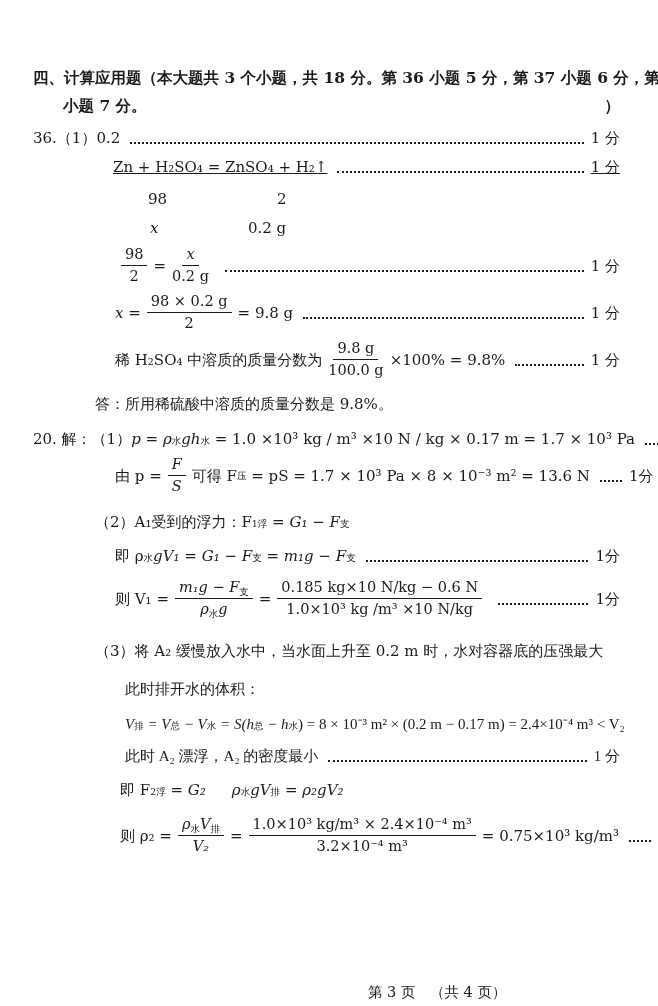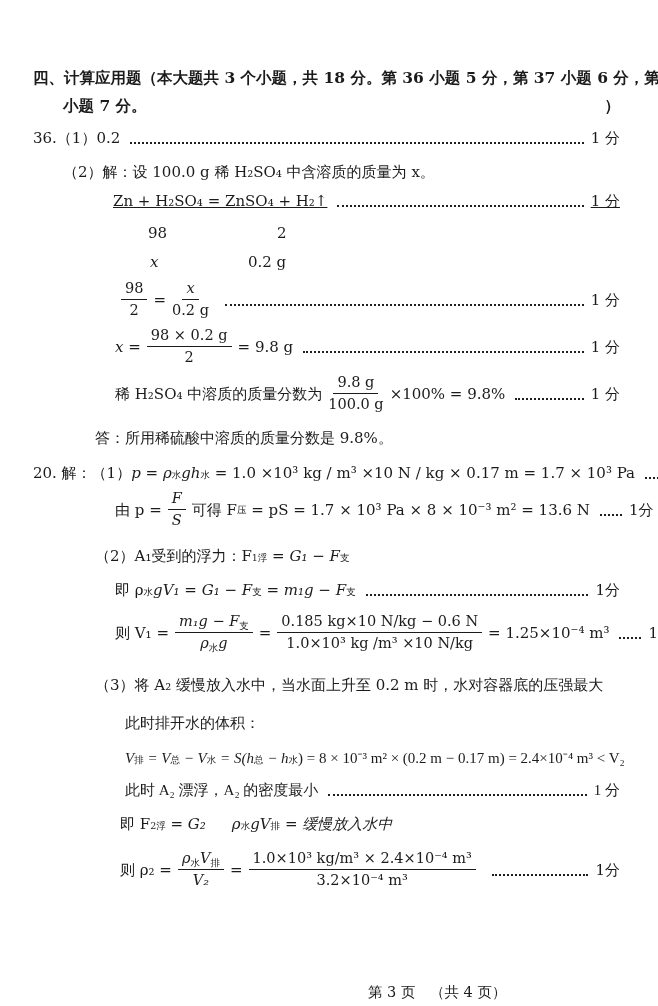--- a/index.html
+++ b/index.html
@@ -57,23 +57,20 @@
       <span class="sp"></span>
       <span class="b">）</span>
     </div>
 
     <div class="ln" style="margin-top:9px">
       <span>36.（1）0.2</span>
       <span class="lead"></span>
       <span class="score">1 分</span>
     </div>
 
-    <div class="ln i30" style="margin-top:12px">
-      <span>（2）解：设 100.0 g 稀 H₂SO₄ 中含溶质的质量为 x。</span>
-    </div>
 
     <div class="ln i80" style="margin-top:7px">
       <span>Zn + H₂SO₄ = ZnSO₄ + H₂↑</span>
       <span class="lead"></span>
       <span class="score">1 分</span>
     </div>
 
     <div class="ln" style="margin-top:10px;padding-left:115px">
       <span class="colA">98</span>
       <span>2</span>
@@ -170,21 +167,20 @@
       <span>则 V₁ =</span>
       <span class="fr">
         <span class="fn"><span class="it">m₁g − F</span><span class="sb">支</span></span>
         <span class="fd"><span class="it">ρ</span><span class="sb">水</span><span class="it">g</span></span>
       </span>
       <span>=</span>
       <span class="fr">
         <span class="fn">0.185 kg×10 N/kg − 0.6 N</span>
         <span class="fd">1.0×10³ kg /m³ ×10 N/kg</span>
       </span>
-      <span>= 1.25×10⁻⁴ m³</span>
       <span class="lead"></span>
       <span class="score">1分</span>
     </div>
 
     <div class="ln i62" style="margin-top:21px">
       <span>（3）将 A₂ 缓慢放入水中，当水面上升至 0.2 m 时，水对容器底的压强最大</span>
     </div>
 
     <div class="ln i92" style="margin-top:16px">
       <span>此时排开水的体积：</span>
@@ -211,34 +207,35 @@
     </div>
 
     <div class="ln i87" style="margin-top:12px">
       <span>即 F</span>
         <span class="sb">2浮</span>
         <span class="it"> = G₂</span>
         <span class="it gap">ρ</span>
         <span class="sb">水</span>
         <span class="it">gV</span>
         <span class="sb">排</span>
-        <span class="it"> = 缓慢放入水中</span>
+        <span class="it"> = ρ₂gV₂</span>
     </div>
 
     <div class="ln c i87" style="margin-top:14px">
       <span>则 ρ₂ =</span>
       <span class="fr">
         <span class="fn"><span class="it">ρ</span><span class="sb">水</span><span class="it">V</span><span class="sb">排</span></span>
         <span class="fd it">V₂</span>
       </span>
       <span>=</span>
       <span class="fr">
         <span class="fn">1.0×10³ kg/m³ × 2.4×10⁻⁴ m³</span>
         <span class="fd">3.2×10⁻⁴ m³</span>
       </span>
+      <span>= 0.75×10³ kg/m³</span>
       <span class="lead"></span>
       <span class="score">1分</span>
     </div>
 
   </div>
 
   <div class="footer">
     <span>第 3 页　（共 4 页）</span>
   </div>
 </div>

